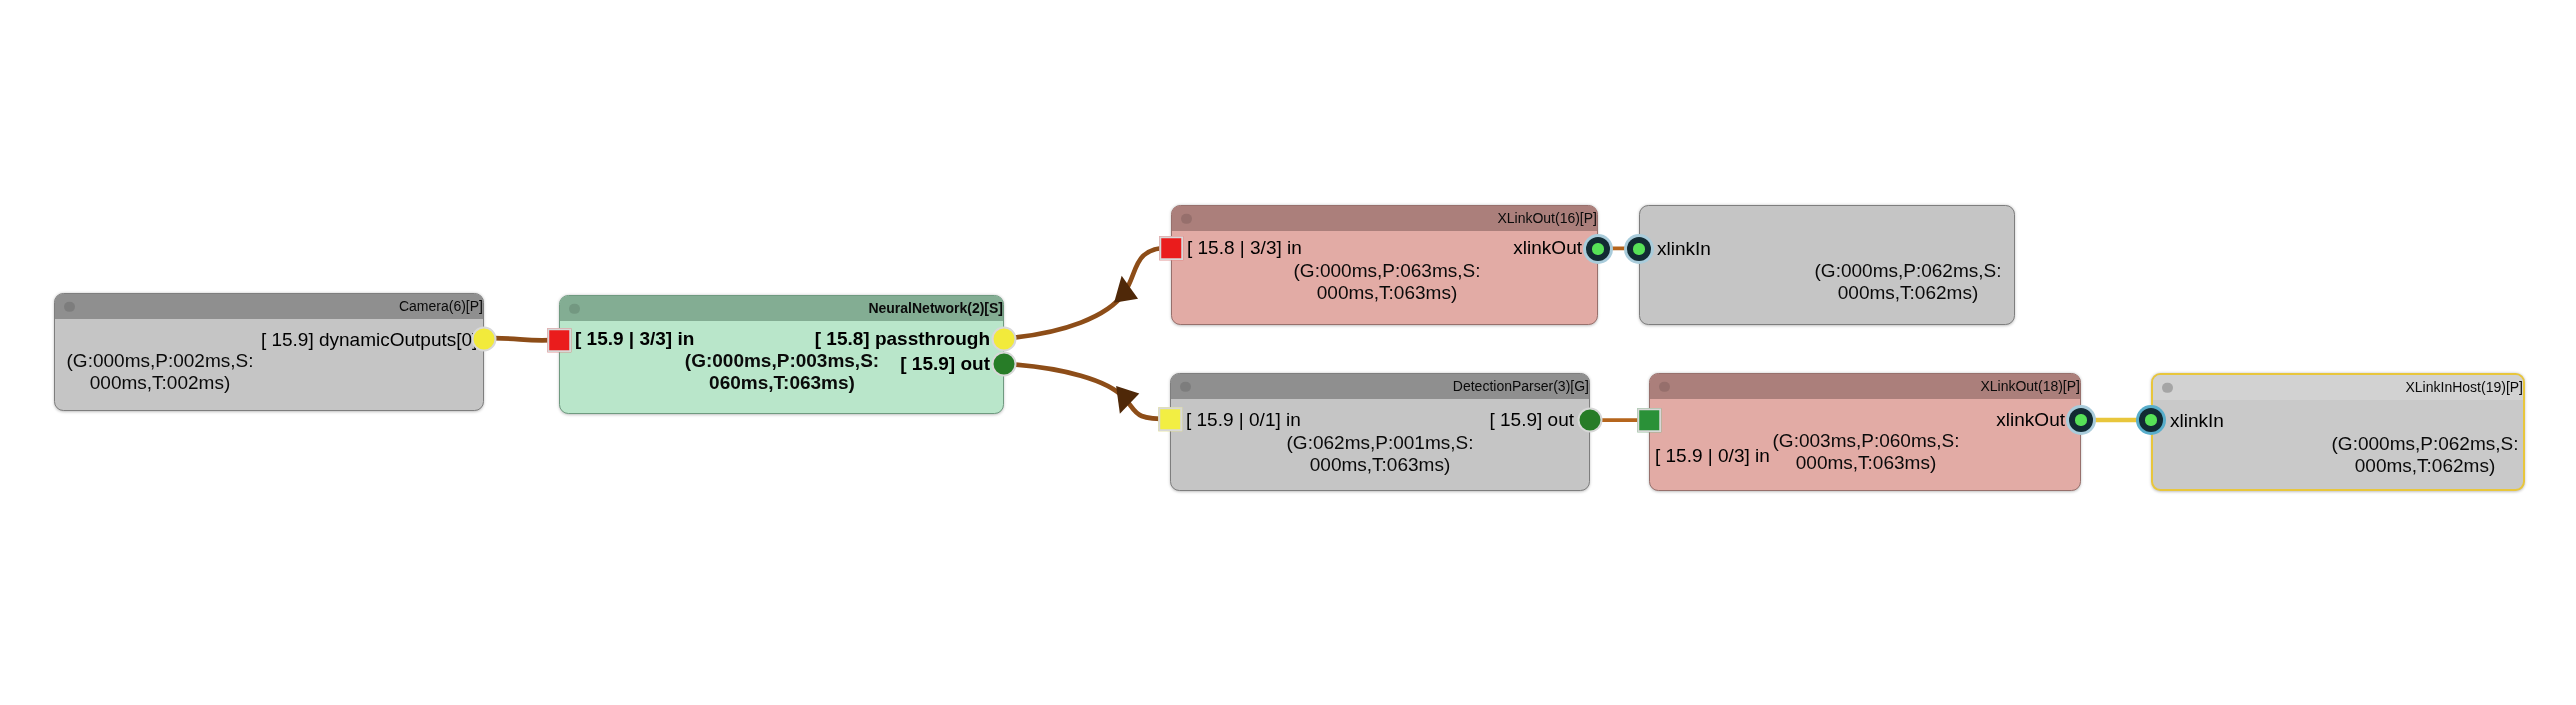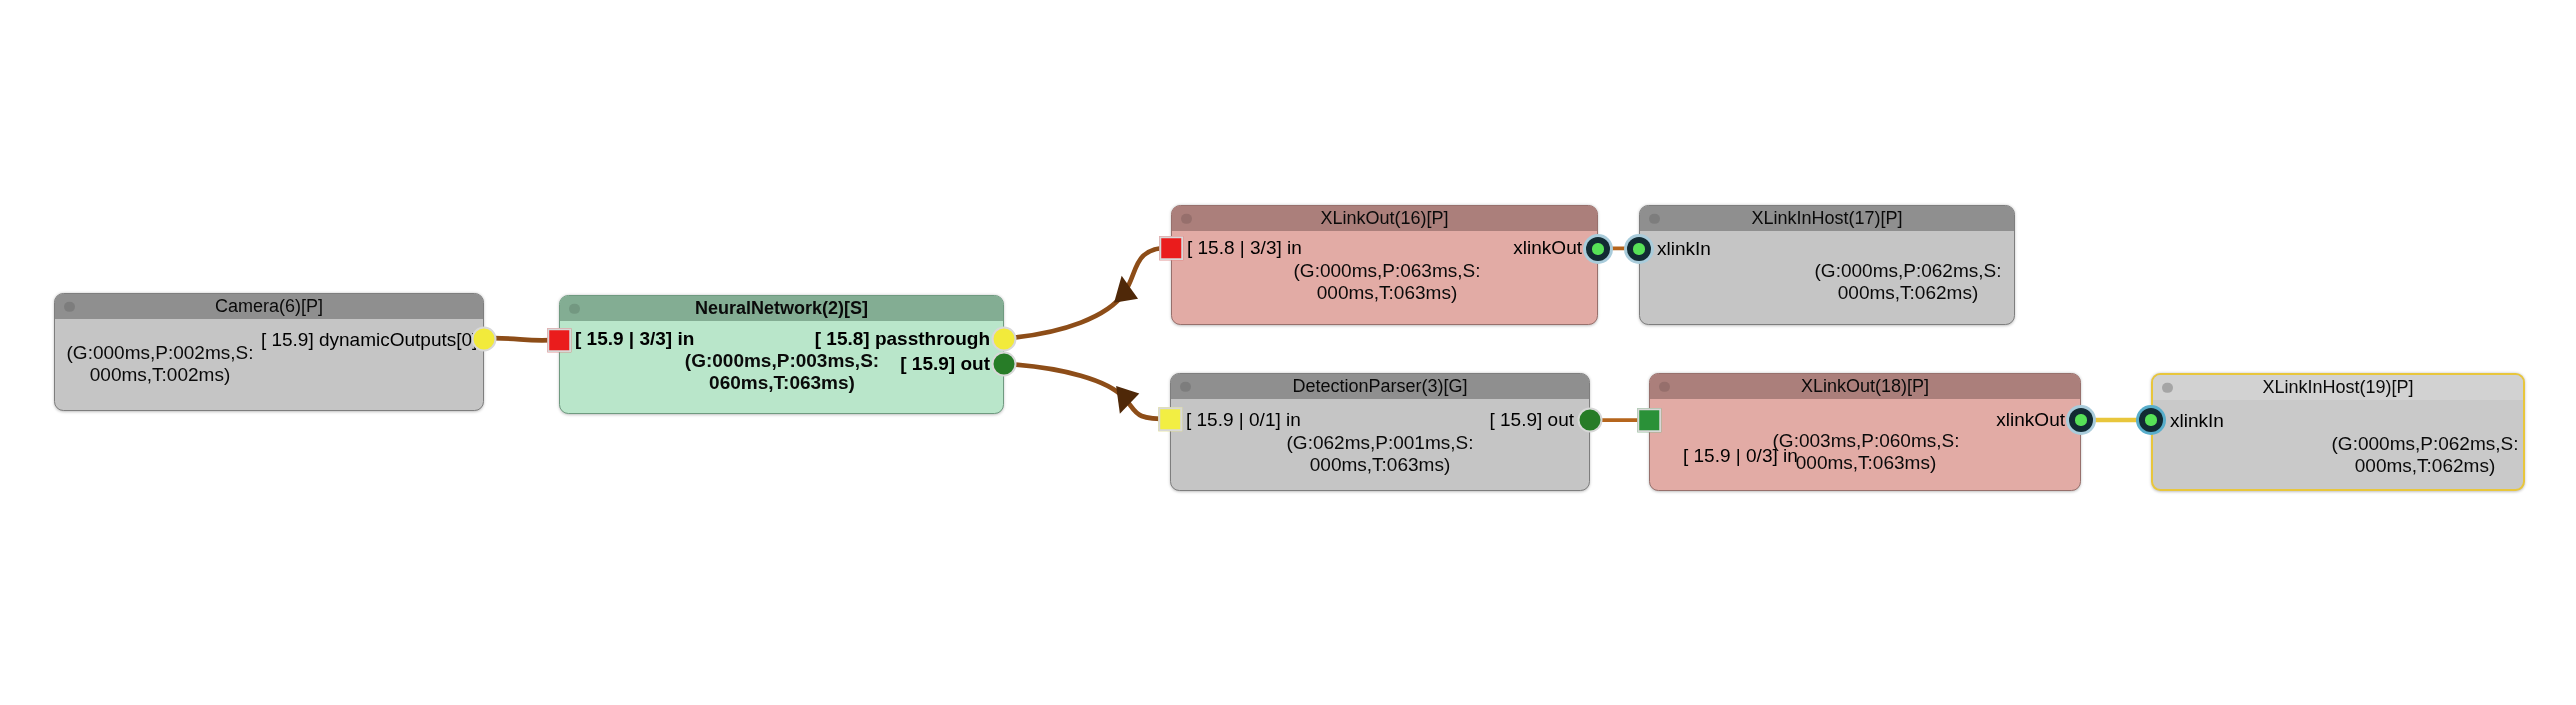--- a/index.html
+++ b/index.html
@@ -16,22 +16,22 @@
   .node {
     position:absolute; box-sizing:border-box;
     border-radius:9.4px;
     border:1.9px solid rgba(90,90,90,0.65);
     box-shadow:0 0.9px 2.8px rgba(0,0,0,0.25);
     z-index:1;
   }
   .node .header {
     position:absolute; top:0; left:0; right:0; height:25px;
     border-radius:7.5px 7.5px 0 0;
-    display:flex; align-items:center; justify-content:center;
-    font-size:18px; line-height:25px;
+    display:flex; align-items:center; justify-content:flex-end;
+    font-size:14px; line-height:25px;
   }
   .header-dot {
     position:absolute; left:9.4px; top:50%;
     width:10.3px; height:10.3px; border-radius:50%;
     transform:translateY(-50%);
     background:rgba(0,0,0,0.12);
   }
   .node-gray        { background:#c5c5c5; border-color:#7e7e7e; }
   .node-gray .header{ background:#8f8f8f; }
   .node-green        { background:#b9e6ca; border-color:#6f9a80; }
@@ -82,21 +82,21 @@
 <body>
 
 <div id="canvas">
 
   <div class="node node-gray" style="left:54px; top:293px; width:430px; height:118px;">
     <div class="header">
       <span class="header-dot"></span>
       <span>Camera(6)[P]</span>
     </div>
     <div class="port-label" style="top:36px; right:5.6px;">[ 15.9] dynamicOutputs[0]</div>
-    <div class="stats" style="left:105px; top:48px;">
+    <div class="stats" style="left:105px; top:56px;">
       <div>(G:000ms,P:002ms,S:</div>
       <div>000ms,T:002ms)</div>
     </div>
   </div>
 
   <div class="node node-green" style="left:559px; top:295px; width:445px; height:119px;font-weight:bold;">
     <div class="header">
       <span class="header-dot"></span>
       <span>NeuralNetwork(2)[S]</span>
     </div>
@@ -116,24 +116,20 @@
     </div>
     <div class="port-label" style="top:32px; left:15px;">[ 15.8 | 3/3] in</div>
     <div class="port-label" style="top:32px; right:15px;">xlinkOut</div>
     <div class="stats" style="left:205px; top:54px;margin-left:10px;">
       <div>(G:000ms,P:063ms,S:</div>
       <div>000ms,T:063ms)</div>
     </div>
   </div>
 
   <div class="node node-gray" style="left:1639px; top:205px; width:376px; height:120px;">
-    <div class="header">
-      <span class="header-dot"></span>
-      <span>XLinkInHost(17)[P]</span>
-    </div>
     <div class="port-label" style="top:33px; left:17px;">xlinkIn</div>
     <div class="stats" style="left:268px; top:54px;">
       <div>(G:000ms,P:062ms,S:</div>
       <div>000ms,T:062ms)</div>
     </div>
   </div>
 
   <div class="node node-gray" style="left:1170px; top:373px; width:420px; height:118px;">
     <div class="header">
       <span class="header-dot"></span>
@@ -145,21 +141,21 @@
       <div>(G:062ms,P:001ms,S:</div>
       <div>000ms,T:063ms)</div>
     </div>
   </div>
 
   <div class="node node-red" style="left:1649px; top:373px; width:432px; height:118px;">
     <div class="header">
       <span class="header-dot"></span>
       <span>XLinkOut(18)[P]</span>
     </div>
-    <div class="port-label" style="top:36px; left:33px;margin-top:36px;">[ 15.9 | 0/3] in</div>
+    <div class="port-label" style="top:36px; left:5px;margin-top:36px;">[ 15.9 | 0/3] in</div>
     <div class="port-label" style="top:36px; right:15px;">xlinkOut</div>
     <div class="stats" style="left:216px; top:56px;">
       <div>(G:003ms,P:060ms,S:</div>
       <div>000ms,T:063ms)</div>
     </div>
   </div>
 
   <div class="node node-selected" style="left:2151px; top:373px; width:374px; height:118px;">
     <div class="header">
       <span class="header-dot"></span>

